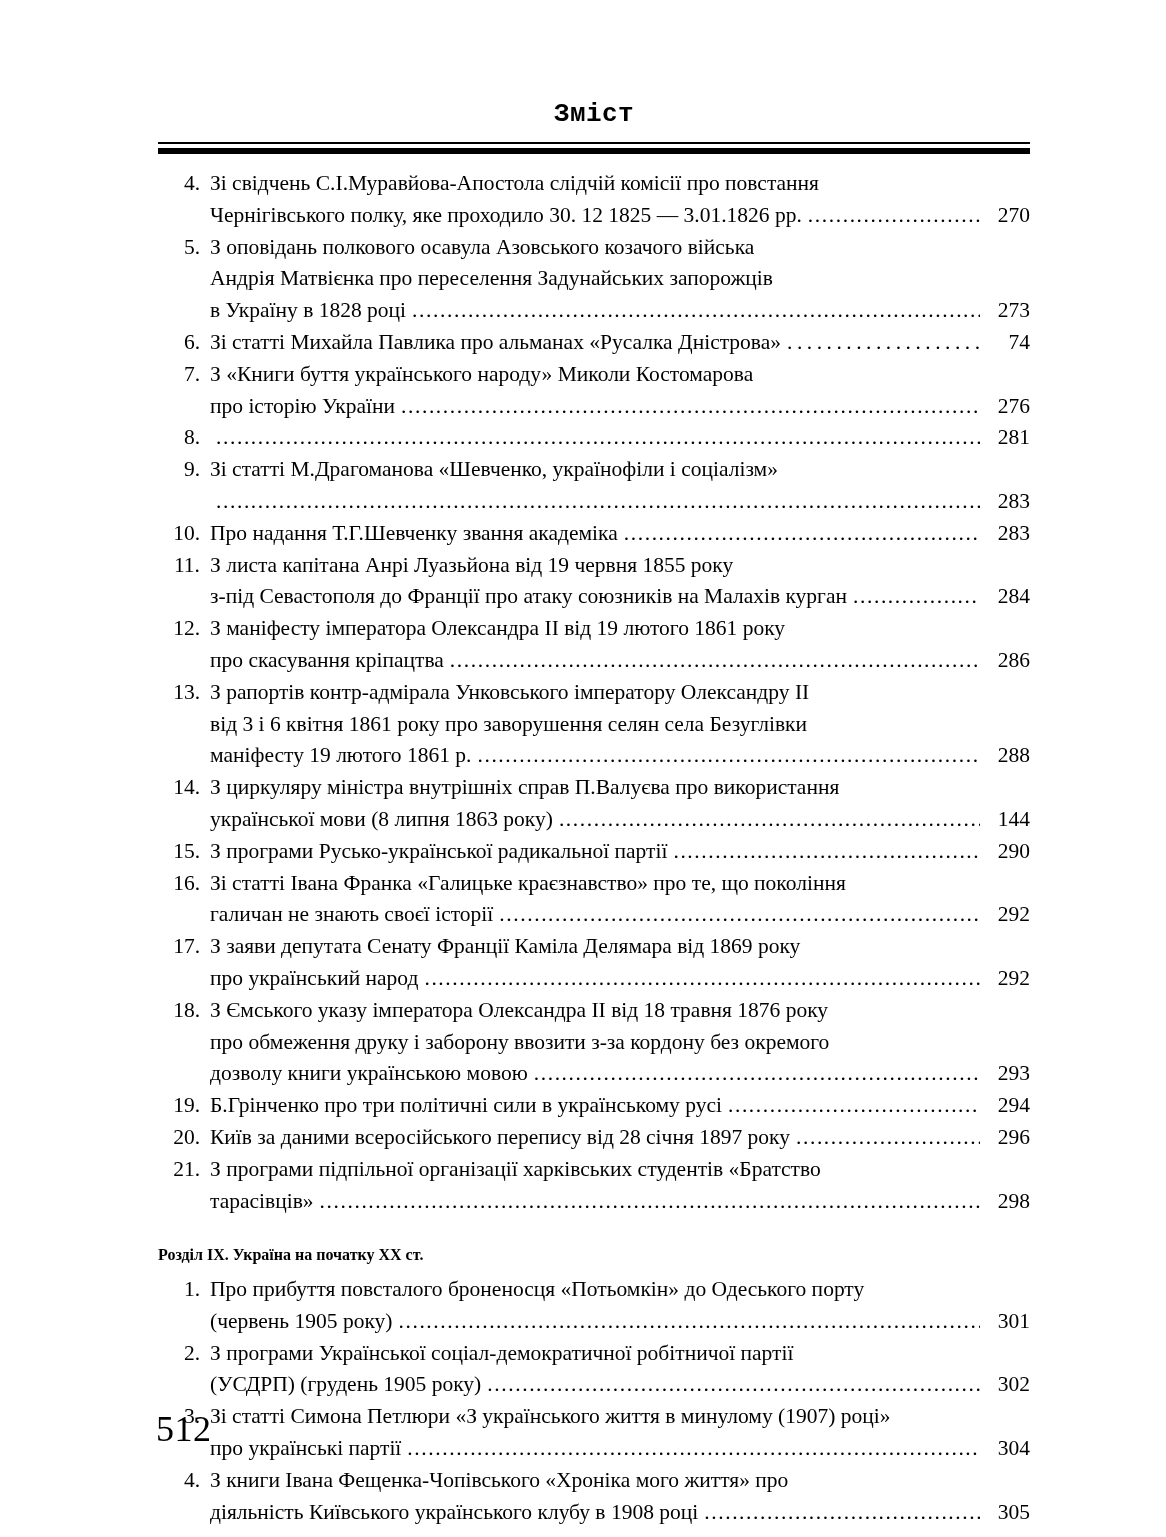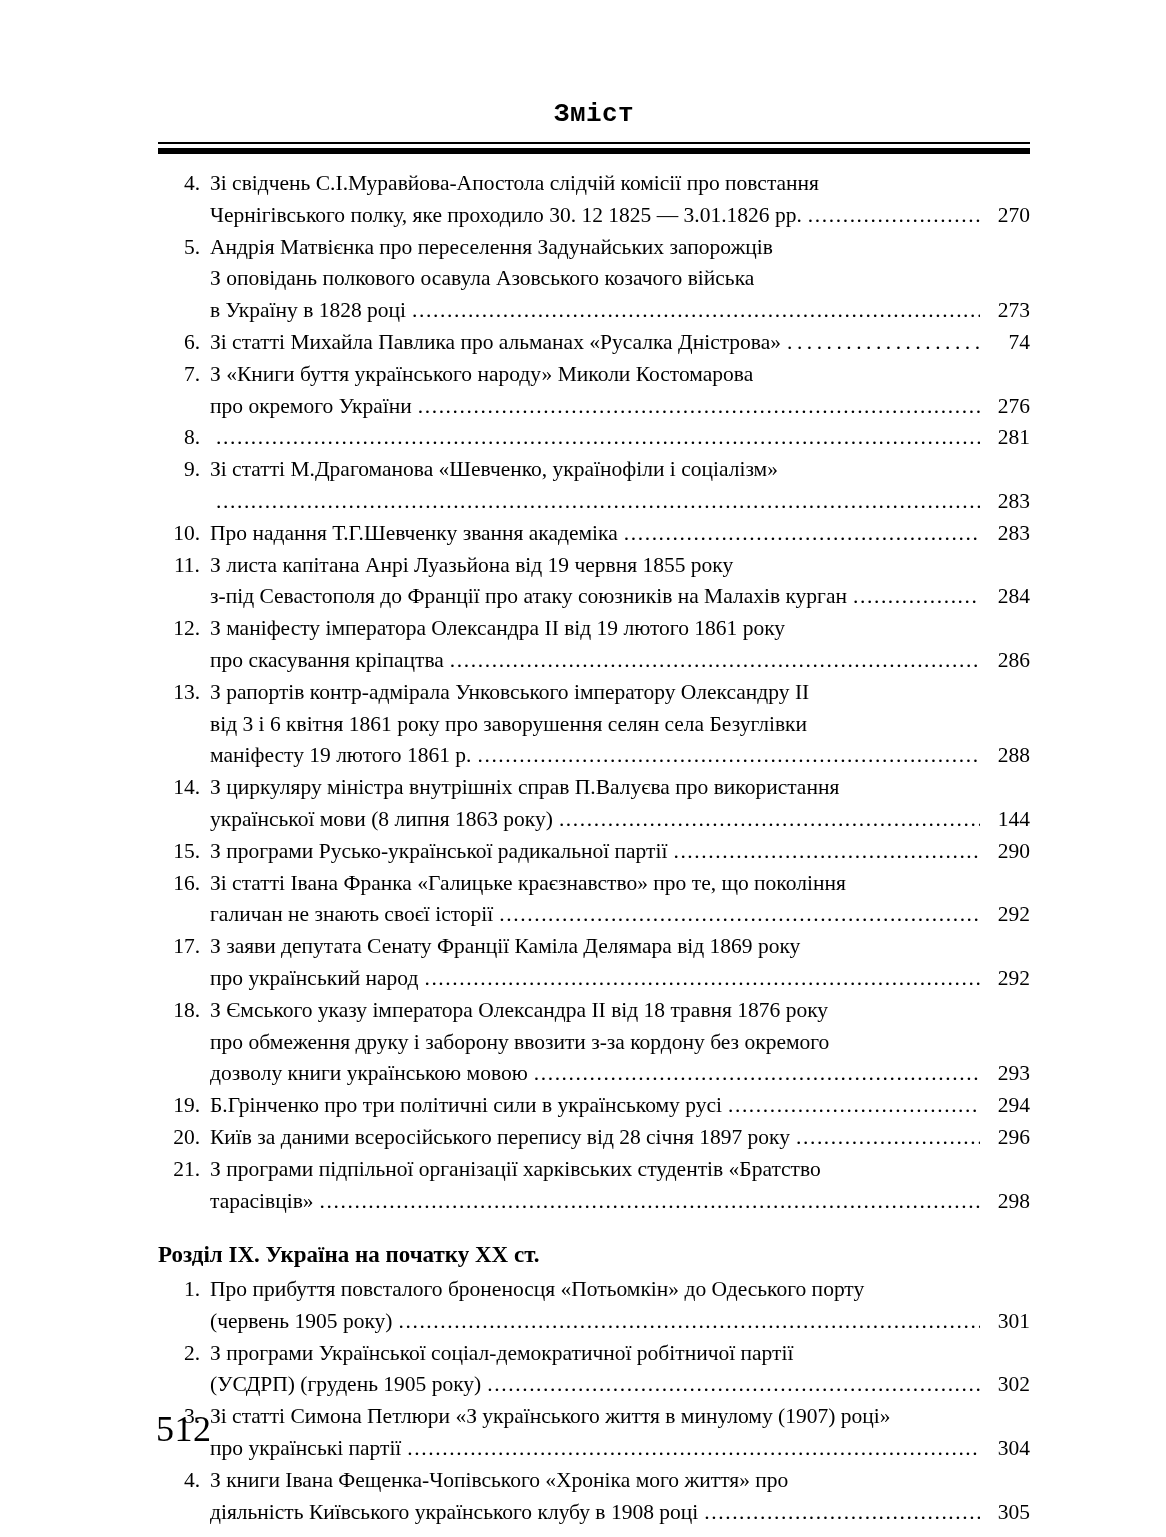--- a/index.html
+++ b/index.html
@@ -106,21 +106,21 @@
   }
 
   .toc-page {
     flex: 0 0 auto;
     text-align: right;
     min-width: 46px;
   }
 
   
   .section-heading {
-    font-size: 23px;
+    font-size: 16px;
     font-weight: bold;
     line-height: 31.8px;
     margin-top: 22px;
     margin-bottom: 3px;
     padding-left: 0;
   }
 
   
   .folio {
     position: absolute;
@@ -151,24 +151,24 @@
             <span class="toc-text">Чернігівського полку, яке проходило 30. 12 1825 — 3.01.1826 рр.</span>
             <span class="leader">........................................................................................................................................................................................................</span>
             <span class="toc-page">270</span>
           </div>
         </div>
       </div>
       <div class="toc-entry">
         <div class="toc-num">5.</div>
         <div class="toc-lines">
           <div class="toc-line no-leader">
+            <span class="toc-text">З оповідань полкового осавула Азовського козачого війська</span>
+          </div>
+          <div class="toc-line no-leader">
             <span class="toc-text">Андрія Матвієнка про переселення Задунайських запорожців</span>
-          </div>
-          <div class="toc-line no-leader">
-            <span class="toc-text">З оповідань полкового осавула Азовського козачого війська</span>
           </div>
           <div class="toc-line">
             <span class="toc-text">в Україну в 1828 році</span>
             <span class="leader">........................................................................................................................................................................................................</span>
             <span class="toc-page">273</span>
           </div>
         </div>
       </div>
       <div class="toc-entry">
         <div class="toc-num">6.</div>
@@ -180,21 +180,21 @@
           </div>
         </div>
       </div>
       <div class="toc-entry">
         <div class="toc-num">7.</div>
         <div class="toc-lines">
           <div class="toc-line no-leader">
             <span class="toc-text">З «Книги буття українського народу» Миколи Костомарова</span>
           </div>
           <div class="toc-line">
-            <span class="toc-text">про окремого України</span>
+            <span class="toc-text">про історію України</span>
             <span class="leader">........................................................................................................................................................................................................</span>
             <span class="toc-page">276</span>
           </div>
         </div>
       </div>
       <div class="toc-entry">
         <div class="toc-num">8.</div>
         <div class="toc-lines">
           <div class="toc-line">
             <span class="leader">........................................................................................................................................................................................................</span>

